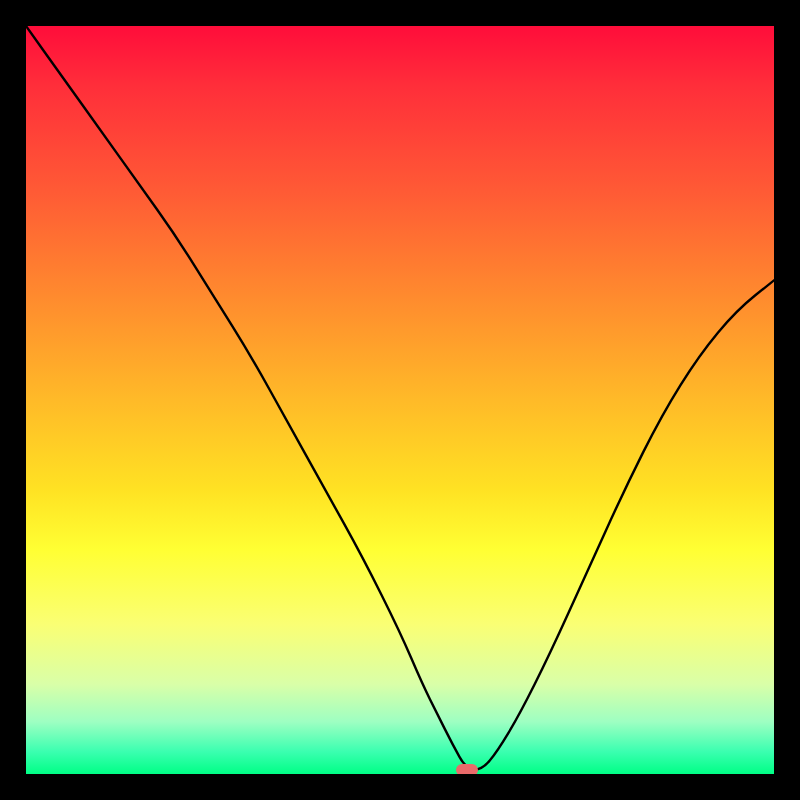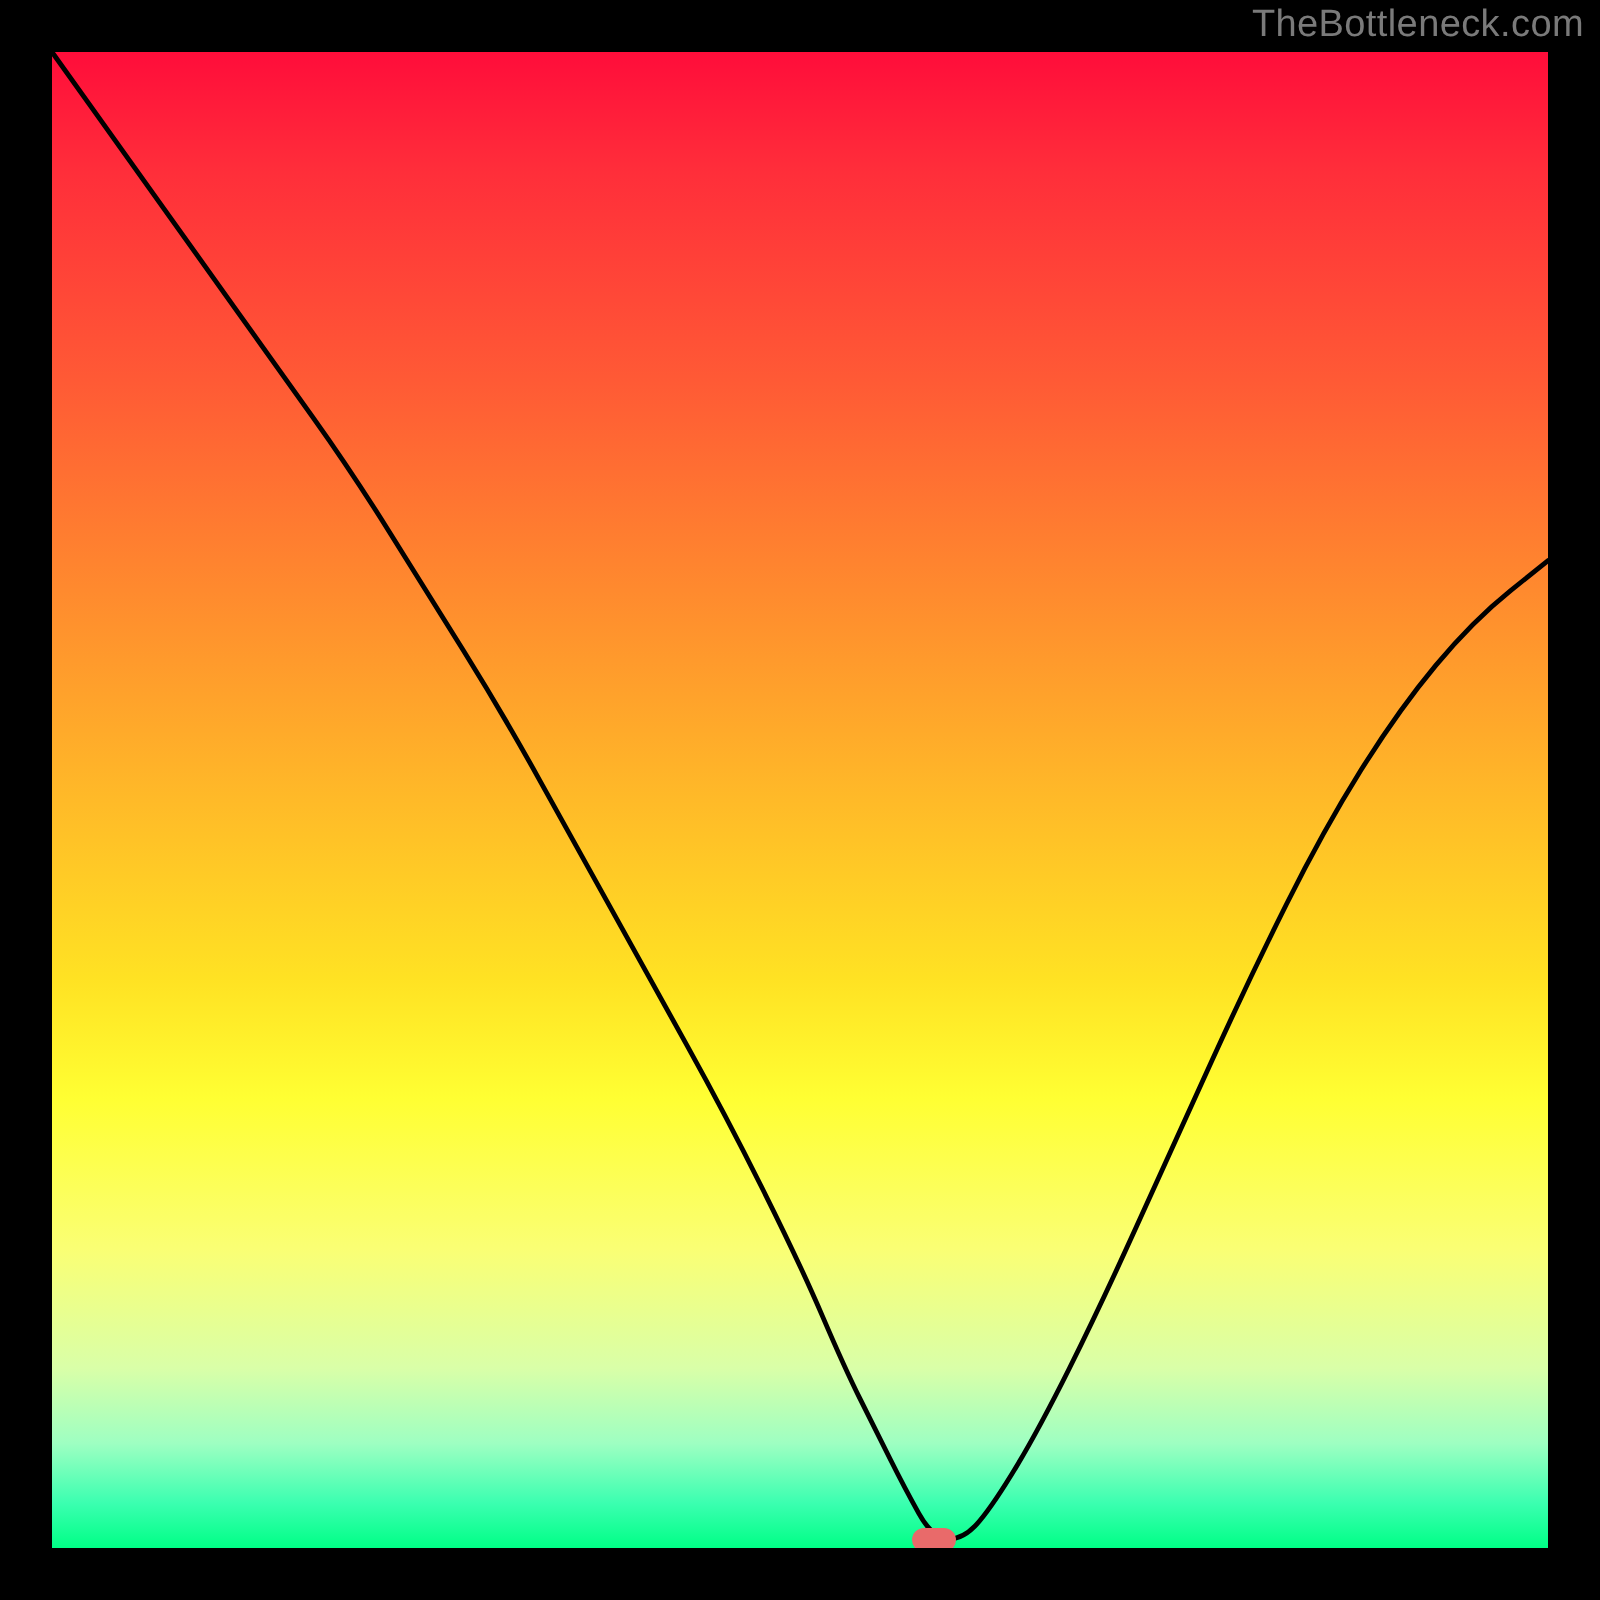--- a/index.html
+++ b/index.html
@@ -63,21 +63,20 @@
     color: #7a7a7a;
     font-size: 19px;
     letter-spacing: 0.2px;
     font-weight: 500;
   }
 </style>
 </head>
 <body>
 
 <div class="frame">
-  <div class="watermark">TheBottleneck.com</div>
 
   <div class="plot-area">
     <div class="gradient"></div>
 
     <svg class="curve" viewBox="0 0 748 748" preserveAspectRatio="none">
       <path id="curve-path" fill="none" stroke-width="2.4" stroke-linecap="round" stroke-linejoin="round" d="M 0.00 0.00 Q 0.00 0.00 18.70 26.18 Q 37.40 52.36 56.10 78.54 Q 74.80 104.72 93.50 130.90 Q 112.20 157.08 130.90 183.26 Q 149.60 209.44 168.30 239.36 Q 187.00 269.28 205.70 299.20 Q 224.40 329.12 243.10 362.78 Q 261.80 396.44 280.50 430.10 Q 299.20 463.76 317.90 497.42 Q 336.60 531.08 355.30 568.48 Q 374.00 605.88 385.22 632.06 Q 396.44 658.24 403.92 673.20 Q 411.40 688.16 418.88 703.12 Q 426.36 718.08 433.47 730.80 Q 440.57 743.51 448.43 743.51 Q 456.28 743.51 463.76 734.54 Q 471.24 725.56 482.46 706.86 Q 493.68 688.16 508.64 658.24 Q 523.60 628.32 542.30 587.18 Q 561.00 546.04 579.70 504.90 Q 598.40 463.76 617.10 426.36 Q 635.80 388.96 654.50 359.04 Q 673.20 329.12 691.90 306.68 Q 710.60 284.24 729.30 269.28 T 748.00 254.32" stroke="#000000"></path>
     </svg>
 
     <div id="opt-marker" class="marker" style="left: 440.572px; top: 743.512px; background: rgb(233, 106, 106);"></div>
   </div>

